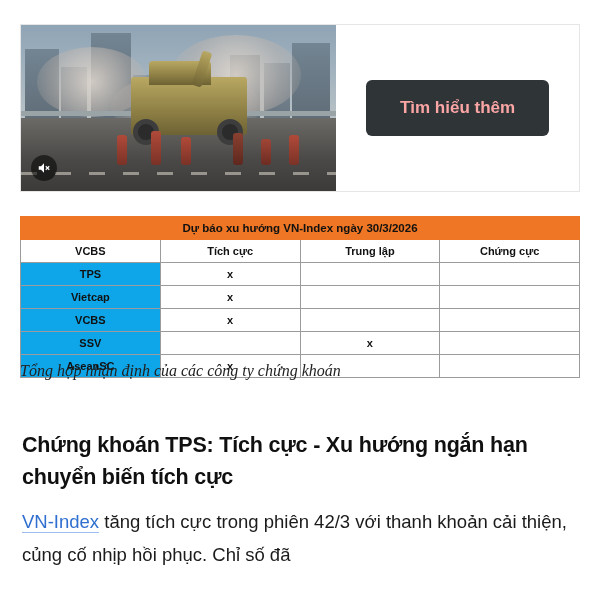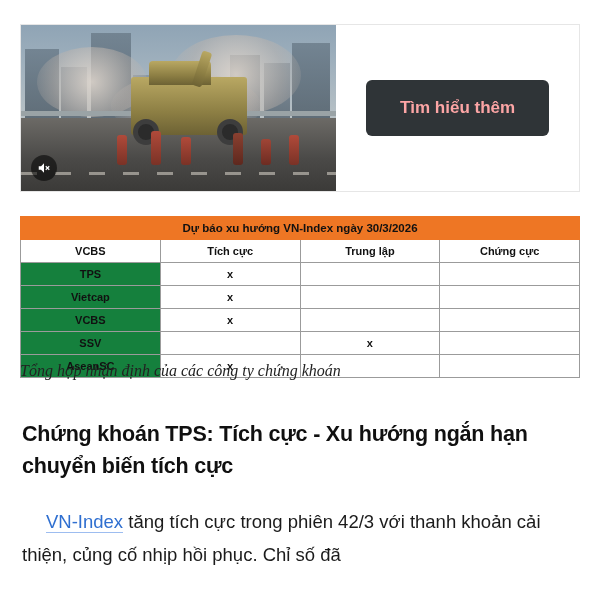--- a/index.html
+++ b/index.html
@@ -191,21 +191,21 @@
   }
   .hdr-ctck {
     color: #e8601c;
     background: #ffffff;
   }
   .hdr-col {
     color: #0b2f6b;
     background: #ffffff;
   }
   td.rowlabel {
-    background: #15803d;
+    background: #0ea5e9;
     color: #111;
   }
   td.mark {
     font-weight: normal;
     color: #111;
   }
 
   .caption {
     position: absolute;
     left: 20px;
@@ -214,21 +214,21 @@
     font-family: "Liberation Serif", serif;
     font-style: italic;
     font-size: 16px;
     color: #222;
   }
 
   
   .headline {
     position: absolute;
     left: 22px;
-    top: 400px;
+    top: 411px;
     width: 560px;
     font-size: 21.5px;
     font-weight: bold;
     line-height: 32px;
     color: #101010;
     letter-spacing: -0.2px;
   }
 
   .body-text {
     position: absolute;
@@ -236,21 +236,20 @@
     top: 505px;
     width: 562px;
     font-size: 18.5px;
     line-height: 33px;
     color: #1b1b1b;
   }
   .body-text a {
     color: #2f6fd0;
     text-decoration: none;
     border-bottom: 1px solid #9dbdf0;
-    margin-left: 24px;
   }
 </style>
 </head>
 <body>
 
 <div class="page">
 
   <div class="ad-banner">
     <div class="video-wrap">
       <div class="video-sky"></div>

